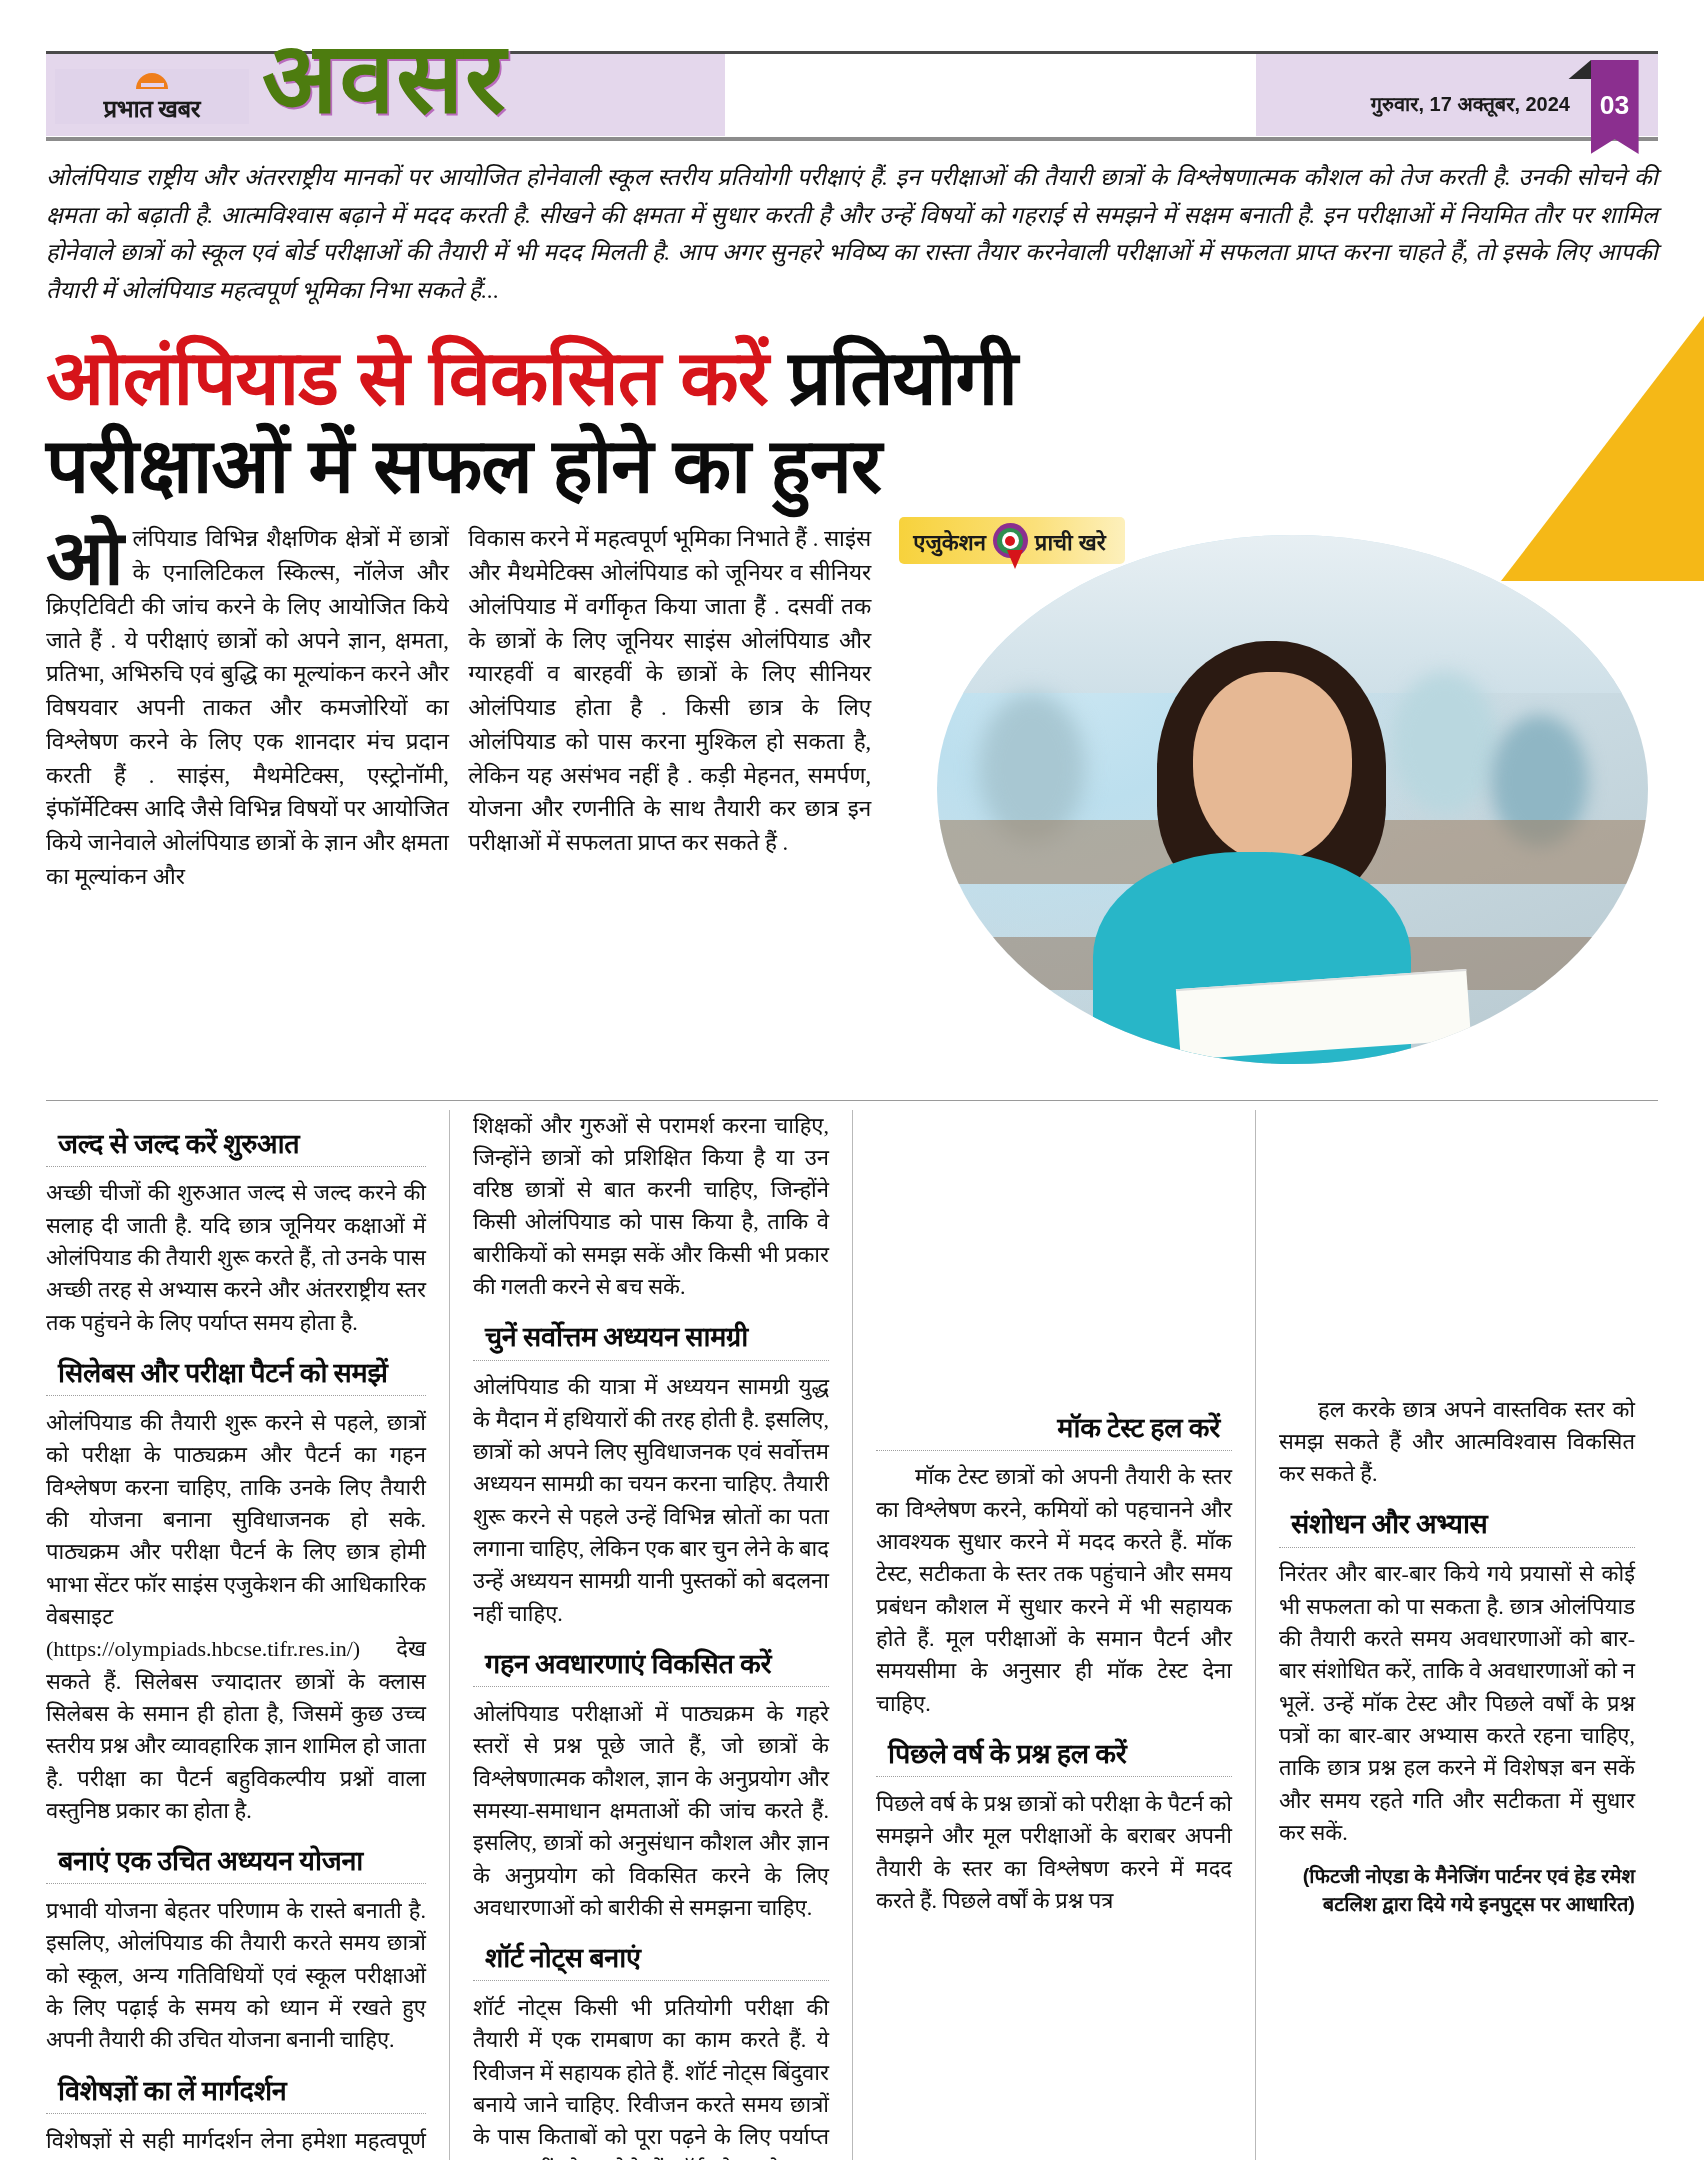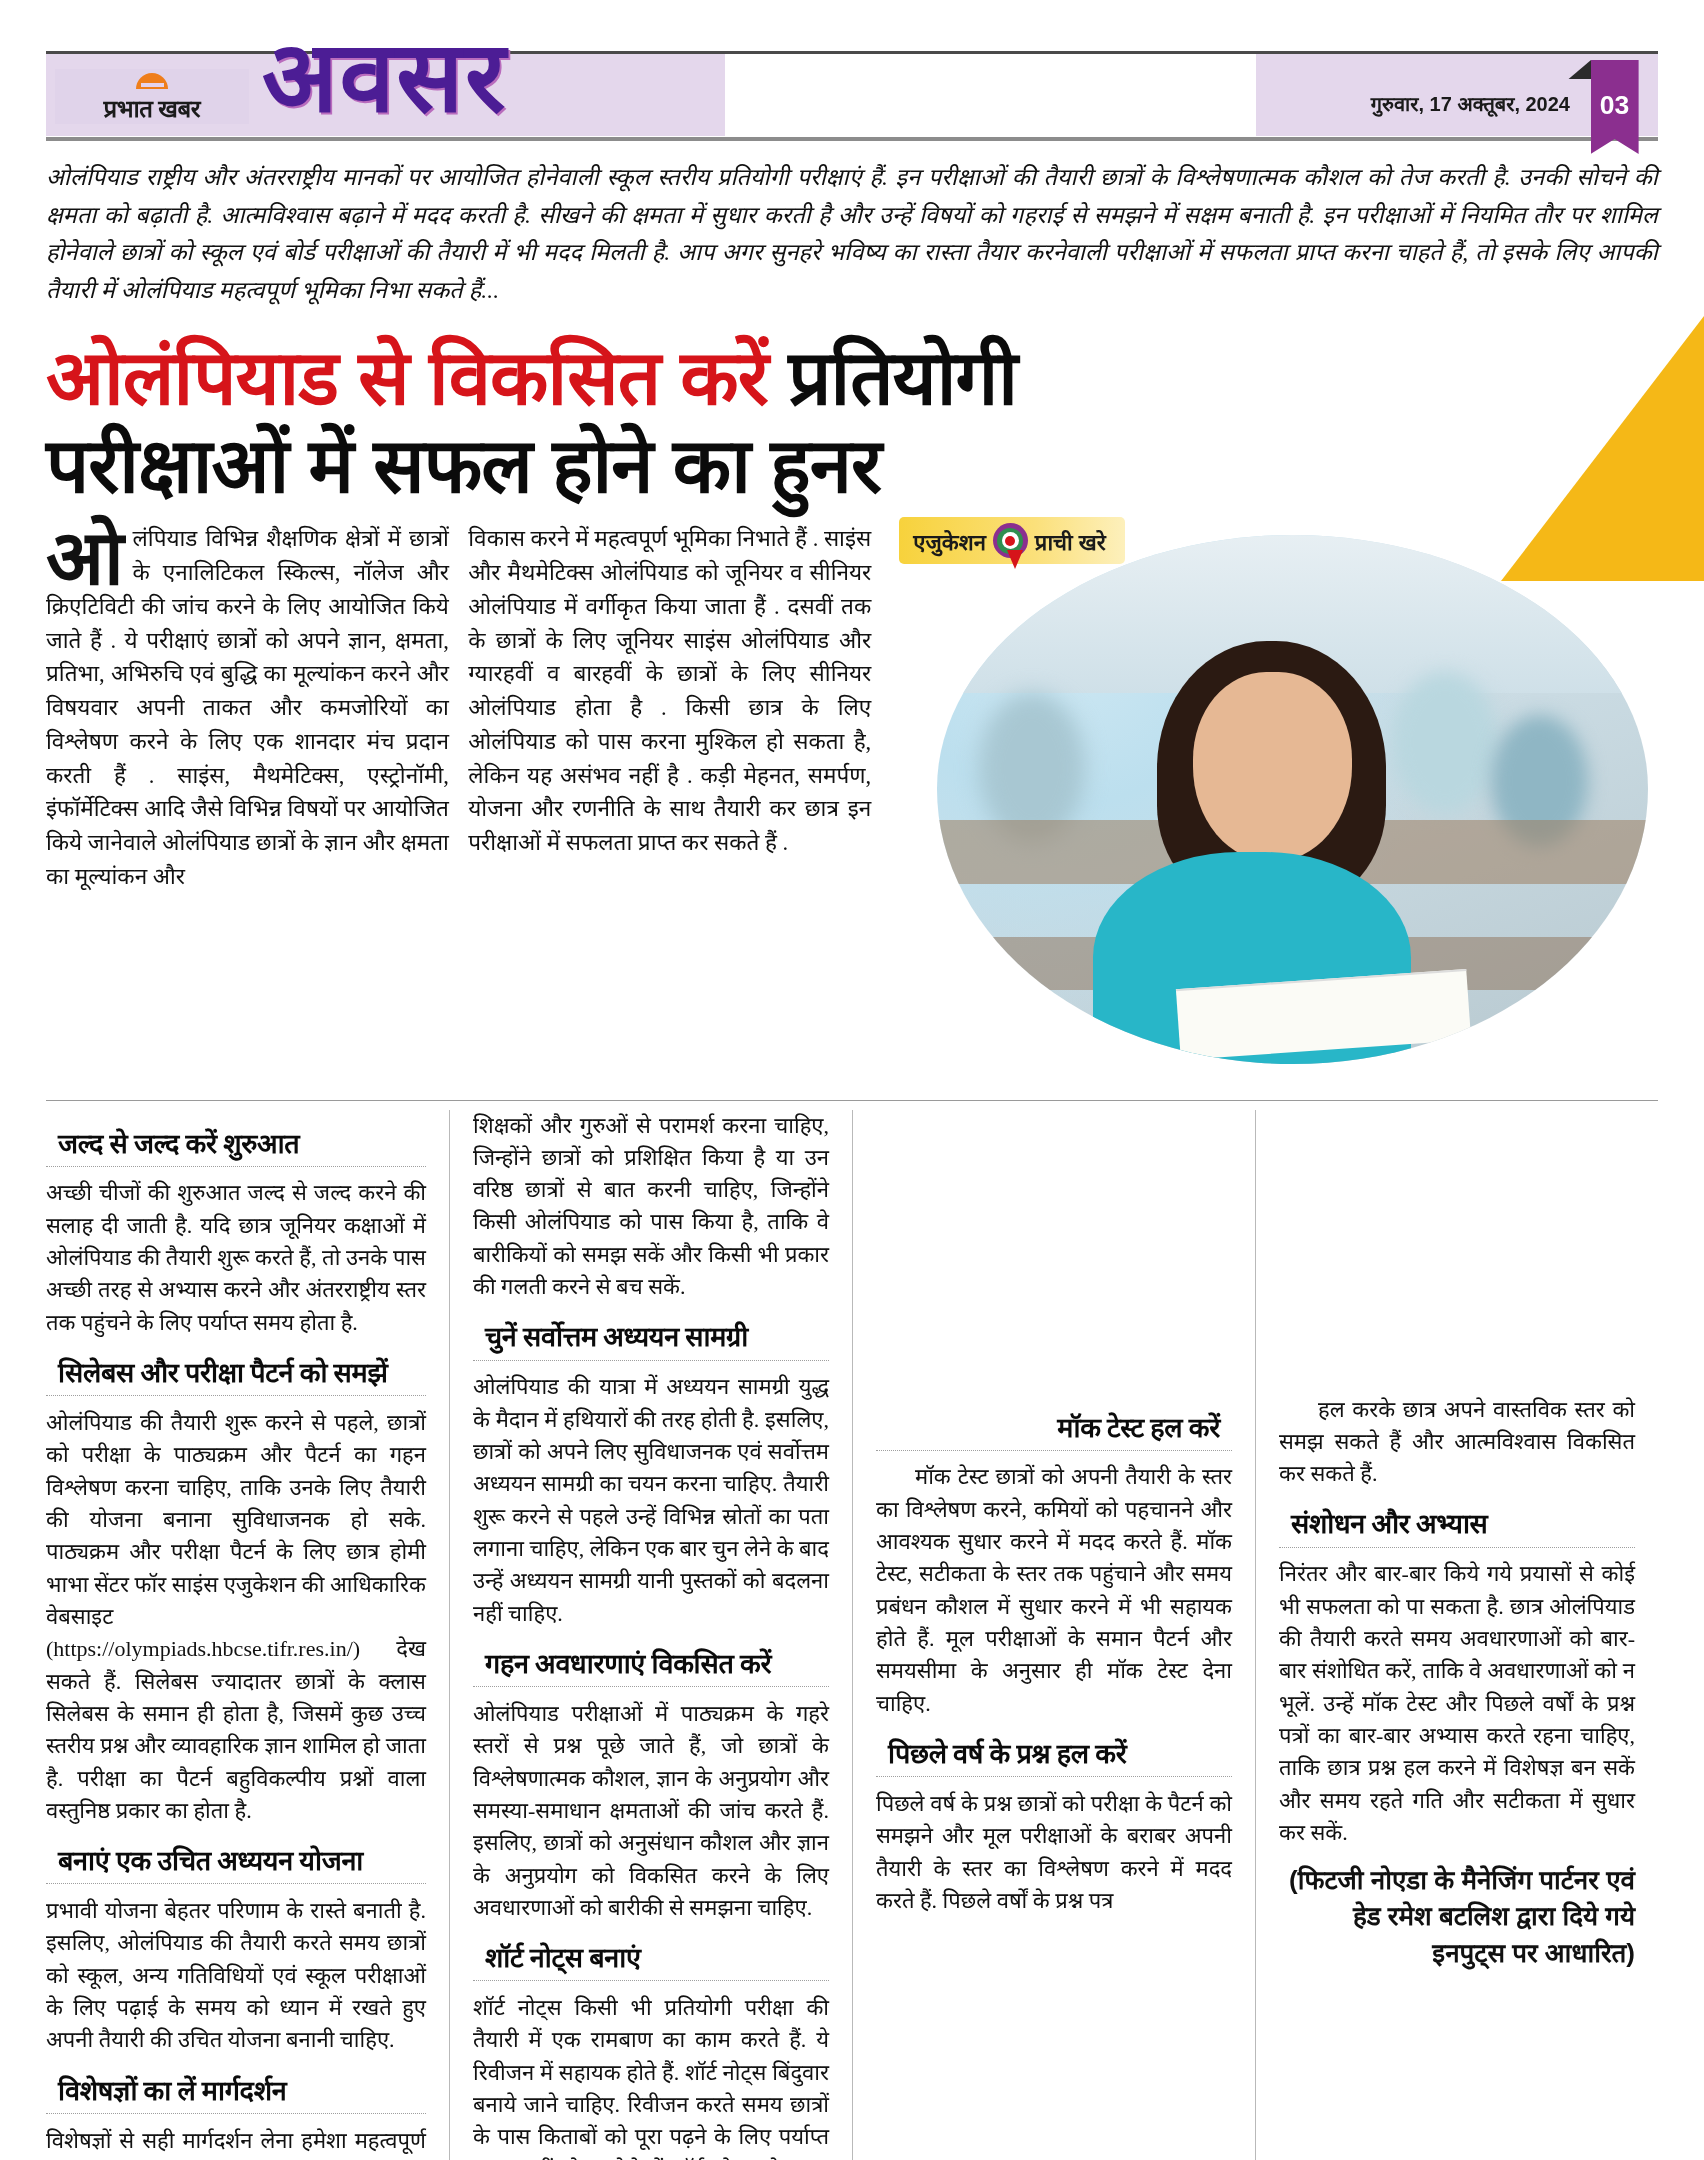--- a/index.html
+++ b/index.html
@@ -32,22 +32,22 @@
   .logo-sun { position:absolute; top:3.5px; left:50%; transform:translateX(-50%);
     width:32px; height:16px; background:#ef7e1b;
     border-radius:17.6px 17.6px 0 0 / 17.6px 17.6px 0 0; }
   .logo-sun::after{ content:""; position:absolute; left:5.3px; bottom:1.8px; width:23px;height:3.5px;background:#e4d3ec; }
   .logo-text {
     font-family:"Liberation Serif", serif; font-weight:bold; font-size:24px;
     letter-spacing:-0.4px; color:#1b1b1b; line-height:1; position:relative; z-index:2;
   }
   .mast-title {
     position:absolute; left:216px; top:-7px;
-    font-family:Liberation Serif, serif; font-weight:bold;
-    font-size:99px; line-height:1; color:#4c1d95;
+    font-family:Liberation Sans, sans-serif; font-weight:bold;
+    font-size:99px; line-height:1; color:#4d7c0f;
     letter-spacing:1.8px;
     text-shadow:1.8px 1.8px 0 #b96cbd;
   }
   .mast-section {
     position:absolute; left:0; right:0; top:39px; text-align:center;
     font-family:"Liberation Serif", serif; font-weight:bold; font-size:41px; color:#111;
     letter-spacing:0.9px;
   }
   .mast-date {
     position:absolute; right:88px; top:55px;
@@ -149,21 +149,21 @@
     font-family:Liberation Serif, serif; font-weight:bold;
     font-size:27px; color:#0b0b0b; letter-spacing:-0.3px; margin:14px 12px 0;
   }
   .sec-rule { border-bottom:1.8px dotted #9f9f9f; margin:5.3px 0 10.6px; height:0; }
   .body-p {
     font-family:"Liberation Serif", serif; font-size:22px; line-height:1.47;
     text-align:justify; margin:0 0 12.4px; color:#121212;
   }
   .body-p.indent { text-indent:39px; }
   .credit {
-    font-family:"Liberation Sans", sans-serif; font-weight:bold; font-size:26px;
+    font-family:"Liberation Sans", sans-serif; font-weight:bold; font-size:20px;
     text-align:right; line-height:1.4; margin-top:8.8px;
   }
 </style>
 </head>
 <body>
 
 <div class="page">
 
   <div class="masthead">
     <div class="mast-rule-top"></div>

